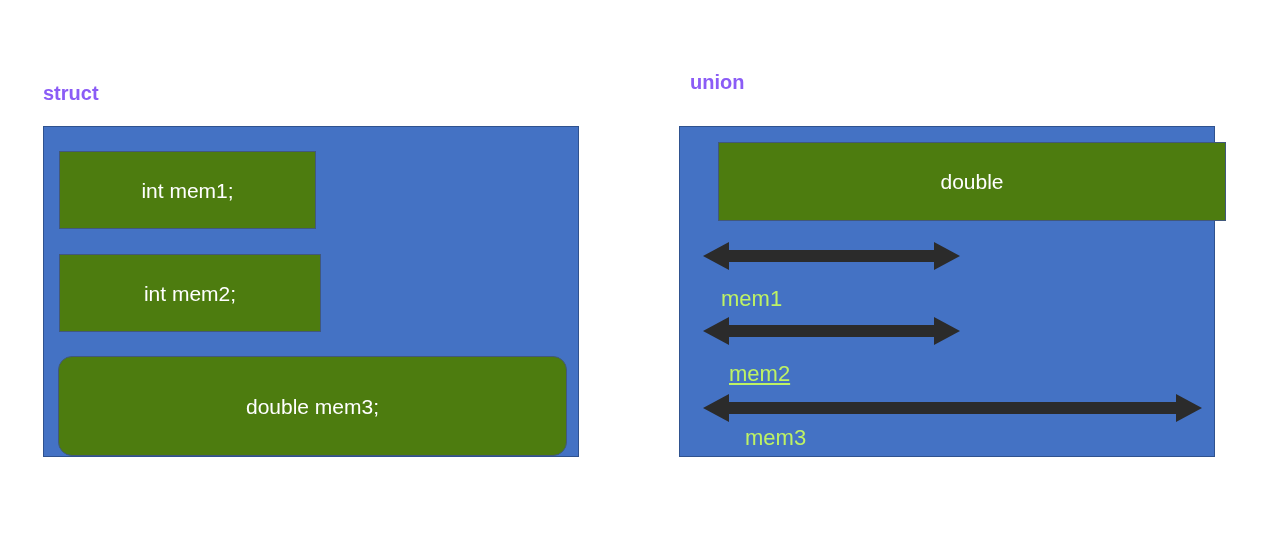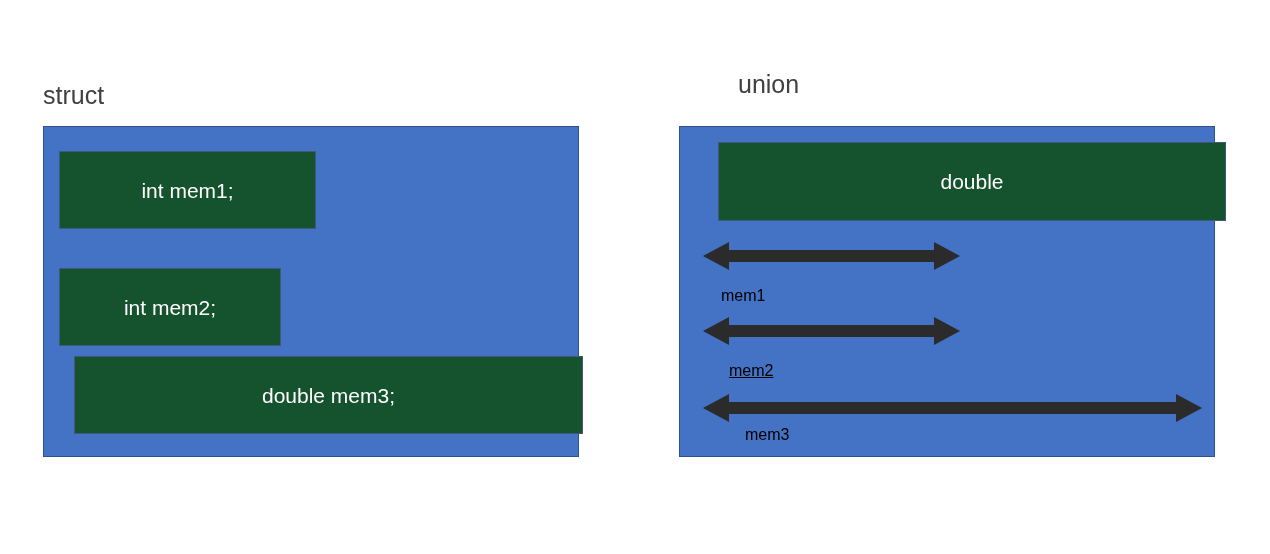--- a/index.html
+++ b/index.html
@@ -12,75 +12,75 @@
     height: 554px;
     position: relative;
     overflow: hidden;
     font-family: "Liberation Sans", sans-serif;
     -webkit-font-smoothing: antialiased;
   }
 
   
   .section-title {
     position: absolute;
-    font-size: 25px;
-    color: #404040;
-    font-weight: 400;
+    font-size: 20px;
+    color: #8b5cf6;
+    font-weight: 700;
     white-space: nowrap;
     line-height: 1;
   }
   #struct-title { left: 43px;  top: 83px; }
-  #union-title  { left: 690px; top: 72px; margin-left: 48px; }
+  #union-title  { left: 690px; top: 72px; }
 
   
   .container-box {
     position: absolute;
     background: #4472C4;
     border: 1px solid #2F528F;
     box-sizing: border-box;
   }
   #struct-container { left: 43px;  top: 126px; width: 536px; height: 331px; }
   #union-container  { left: 679px; top: 126px; width: 536px; height: 331px; }
 
   
   .member-box {
     position: absolute;
-    background: #14532d;
+    background: #4d7c0f;
     border: 1px solid #41587C;
     box-sizing: border-box;
     display: flex;
     align-items: center;
     justify-content: center;
   }
   .member-label {
     font-size: 21px;
     color: #ffffff;
     white-space: nowrap;
     line-height: 1;
   }
   #struct-mem1-box { left: 15px; top: 24px;  width: 257px; height: 78px; }
-  #struct-mem2-box { left: 15px; top: 141px; width: 222px; height: 78px; }
-  #struct-mem3-box { left: 30px; top: 229px; width: 509px; height: 78px; }
+  #struct-mem2-box { left: 15px; top: 127px; width: 262px; height: 78px; }
+  #struct-mem3-box { left: 14px; top: 229px; width: 509px; height: 100px; border-radius: 14px; }
   #union-double-box { left: 14px; top: 15px;  width: 508px; height: 79px; margin-left: 24px; }
 
   
   .arrow-row {
     position: absolute;
     height: 32px;
   }
   .arrow-svg { display: block; width: 100%; height: 100%; }
   #union-arrow-mem1 { left: 23px; top: 113px; width: 257px; }
   #union-arrow-mem2 { left: 23px; top: 188px; width: 257px; }
   #union-arrow-mem3 { left: 23px; top: 265px; width: 499px; }
 
   
   .arrow-caption {
     position: absolute;
-    font-size: 16px;
-    color: #000000;
+    font-size: 22px;
+    color: #bef264;
     white-space: nowrap;
     line-height: 1;
   }
   #union-caption-mem1 { left: 41px; top: 161px; }
   #union-caption-mem2 { left: 49px; top: 236px; text-decoration: underline; }
   #union-caption-mem3 { left: 65px; top: 300px; }
 </style>
 </head>
 <body>
 

